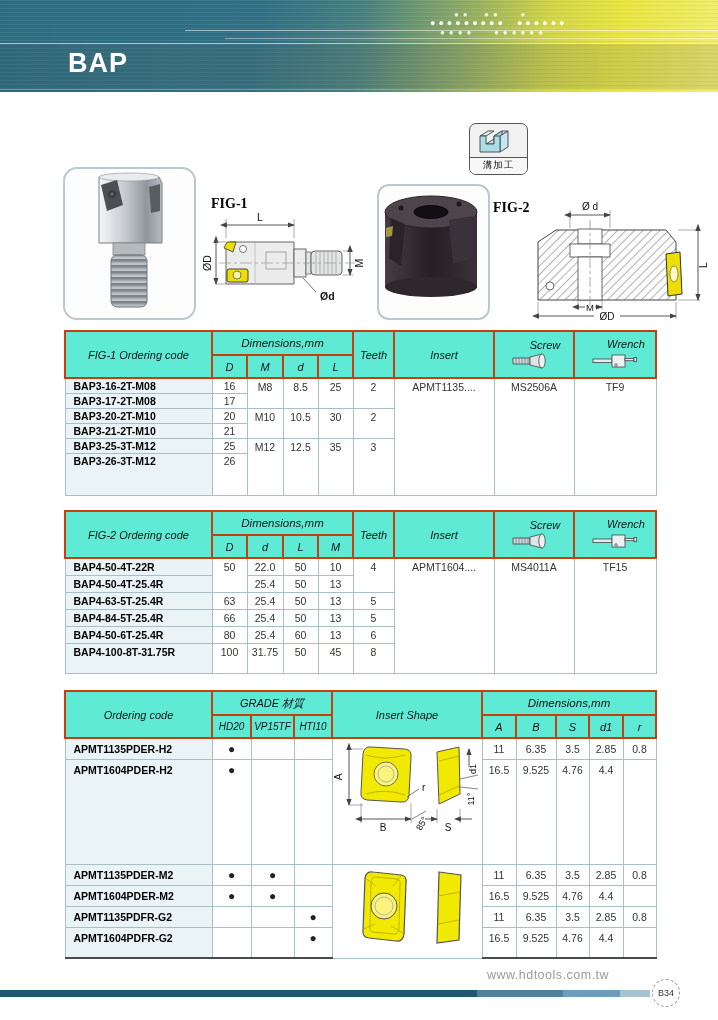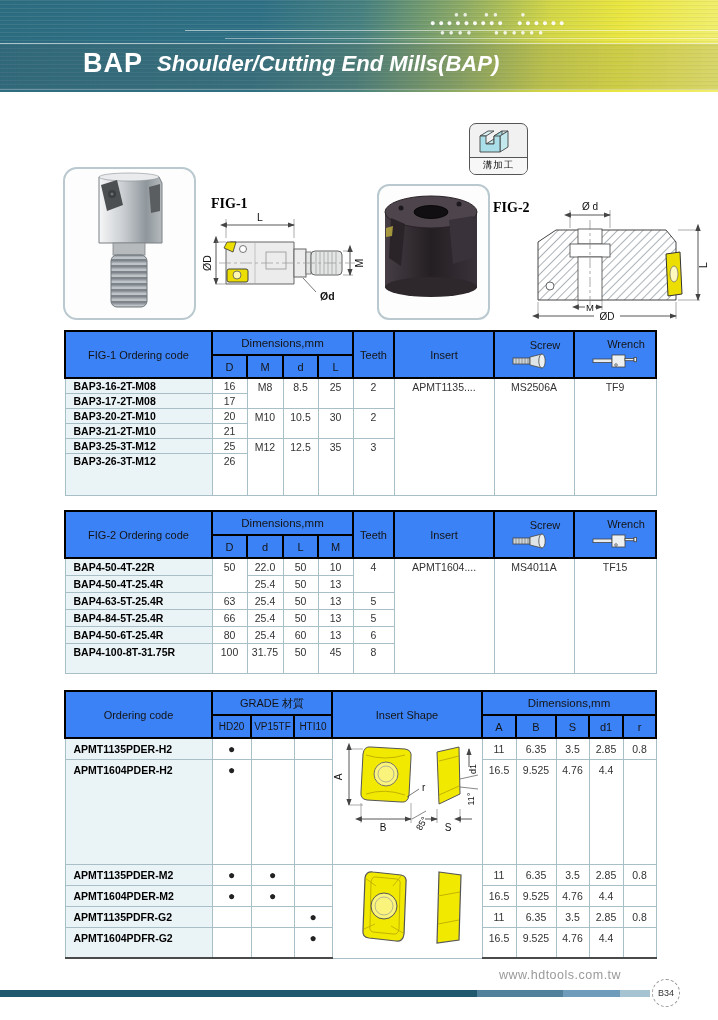--- a/index.html
+++ b/index.html
@@ -12,53 +12,53 @@
   .bline1{position:absolute;top:30px;left:185px;right:0;height:1px;background:rgba(255,255,255,.55);}
   .bline2{position:absolute;top:38px;left:225px;right:0;height:1px;background:rgba(255,255,255,.45);}
   .band{position:absolute;top:43px;left:0;right:0;height:45px;
     background:linear-gradient(90deg,rgba(60,95,105,.30),rgba(125,125,85,.22));
     border-top:1px solid rgba(255,255,255,.6);border-bottom:1px solid rgba(255,255,255,.3);}
   .dots{position:absolute;top:10px;left:430px;color:#fff;line-height:9px;}
   .dots div{white-space:pre;}
   .dots .r1{font-size:8px;letter-spacing:4px;opacity:.8;margin-left:24px;}
   .dots .r2{font-size:9px;letter-spacing:3px;opacity:.95;}
   .dots .r3{font-size:8px;letter-spacing:4px;opacity:.85;margin-left:10px;}
-  .title{position:absolute;top:48px;left:83px;display:flex;align-items:center;color:#fff;z-index:3;}
+  .title{position:absolute;top:48px;left:68px;display:flex;align-items:flex-end;color:#fff;z-index:3;}
   .t-code{font-size:27px;font-weight:bold;letter-spacing:1px;}
   .t-zh{font-size:23px;font-weight:bold;margin-left:12px;}
   .t-en{font-size:22px;font-weight:bold;font-style:italic;margin-left:14px;}
   
   .micons{position:absolute;left:469px;top:123px;display:flex;gap:2px;}
   .micon{width:57px;border:1.5px solid #555;border-radius:7px;background:#f1f1f1;overflow:hidden;}
   .micon svg{display:block;width:100%;height:33px;}
   .micon .lbl{border-top:1.5px solid #555;font-size:9.5px;text-align:center;padding:1px 0 2px;background:#f7f7f7;color:#111;letter-spacing:1px;}
   
   .photo{position:absolute;border:2px solid #b9c9cf;border-radius:14px;background:#fdfdfd;overflow:hidden;}
   #photo1{left:63px;top:167px;width:129px;height:149px;}
   #photo2{left:377px;top:184px;width:109px;height:132px;border-radius:12px;}
   .figsvg{position:absolute;}
   
   .ctable{position:absolute;border-collapse:collapse;table-layout:fixed;}
-  .ctable th{background:#3b82f6;border:2px solid #000000;font-weight:normal;font-size:11px;color:#141414;padding:0;}
+  .ctable th{background:#5eead4;border:2px solid #c2410c;font-weight:normal;font-size:11px;color:#141414;padding:0;font-style:italic;}
   .ctable th.big{font-size:11.5px;}
   .ctable th.small{font-size:10px;}
   .ctable tr.h1{height:24px;}
   .ctable tr.h2{height:23px;}
   .ctable td{border:1px solid #a8bfc8;font-size:10.5px;color:#333;text-align:center;padding:0;background:#fff;}
   .ctable td.code{text-align:left;padding-left:8px;font-weight:bold;color:#000;background:#eaf3f6;font-size:10.5px;}
   .ctable tr.sp td{border-top:none;}
   .ctable td.nb{border-bottom:none;}
   .ctable td.vt{vertical-align:top;padding-top:2px;}
   .ctable td.dot{font-size:12px;color:#222;}
   #t3 tr.last td{border-bottom:2px solid #4a4a4a;}
   .shape-cell svg{display:block;margin:0 auto;}
   .icon-th .ilbl{display:block;text-align:center;margin-left:22px;}
   .icon-th svg{display:block;margin:2px auto 1px;}
   
-  .furl{position:absolute;left:450px;top:968px;width:220px;text-align:center;font-size:12.5px;color:#9a9a9a;letter-spacing:.5px;}
+  .furl{position:absolute;left:438px;top:968px;width:220px;text-align:center;font-size:12.5px;color:#9a9a9a;letter-spacing:.5px;}
   .fbar{position:absolute;left:0;top:990px;width:650px;height:7px;
     background:linear-gradient(90deg,#20596d 0 73.4%,#50809a 73.4% 86.6%,#6f9cba 86.6% 95.4%,#a6c3d2 95.4% 100%);}
   .fbadge{position:absolute;left:652px;top:979px;width:26px;height:26px;border:1px dashed #9a9a9a;border-radius:50%;
     background:#fff;font-size:9px;color:#333;display:flex;align-items:center;justify-content:center;}
   .figlabel{font-family:"Liberation Serif",serif;font-weight:bold;}
 </style>
 </head>
 <body>
 
 <div id="page">
@@ -68,21 +68,20 @@
     <div class="bline1"></div>
     <div class="bline2"></div>
     <div class="band"></div>
     <div class="dots">
       <div class="r1">●●  ●●   ●</div>
       <div class="r2">●●●●●●●●●  ●●●●●●</div>
       <div class="r3">●●●●   ●●●●●●</div>
     </div>
     <div class="title">
       <span class="t-code">BAP</span>
-      <span class="t-en">Shoulder/Cutting End Mills(BAP)</span>
     </div>
   </div>
 
   <div class="micons">
     <div class="micon">
       <svg viewBox="0 0 57 33">
         <polygon points="10,12 16,12 24,7 18,7" fill="#d9f1f4" stroke="#444" stroke-width="0.9"></polygon>
         <polygon points="24,12 30,12 38,7 32,7" fill="#d9f1f4" stroke="#444" stroke-width="0.9"></polygon>
         <polygon points="16,20 24,20 32,15 24,15" fill="#c3e9ef" stroke="#444" stroke-width="0.9"></polygon>
         <polygon points="24,12 24,20 32,15 32,7" fill="#9fd9e2" stroke="#444" stroke-width="0.9"></polygon>

